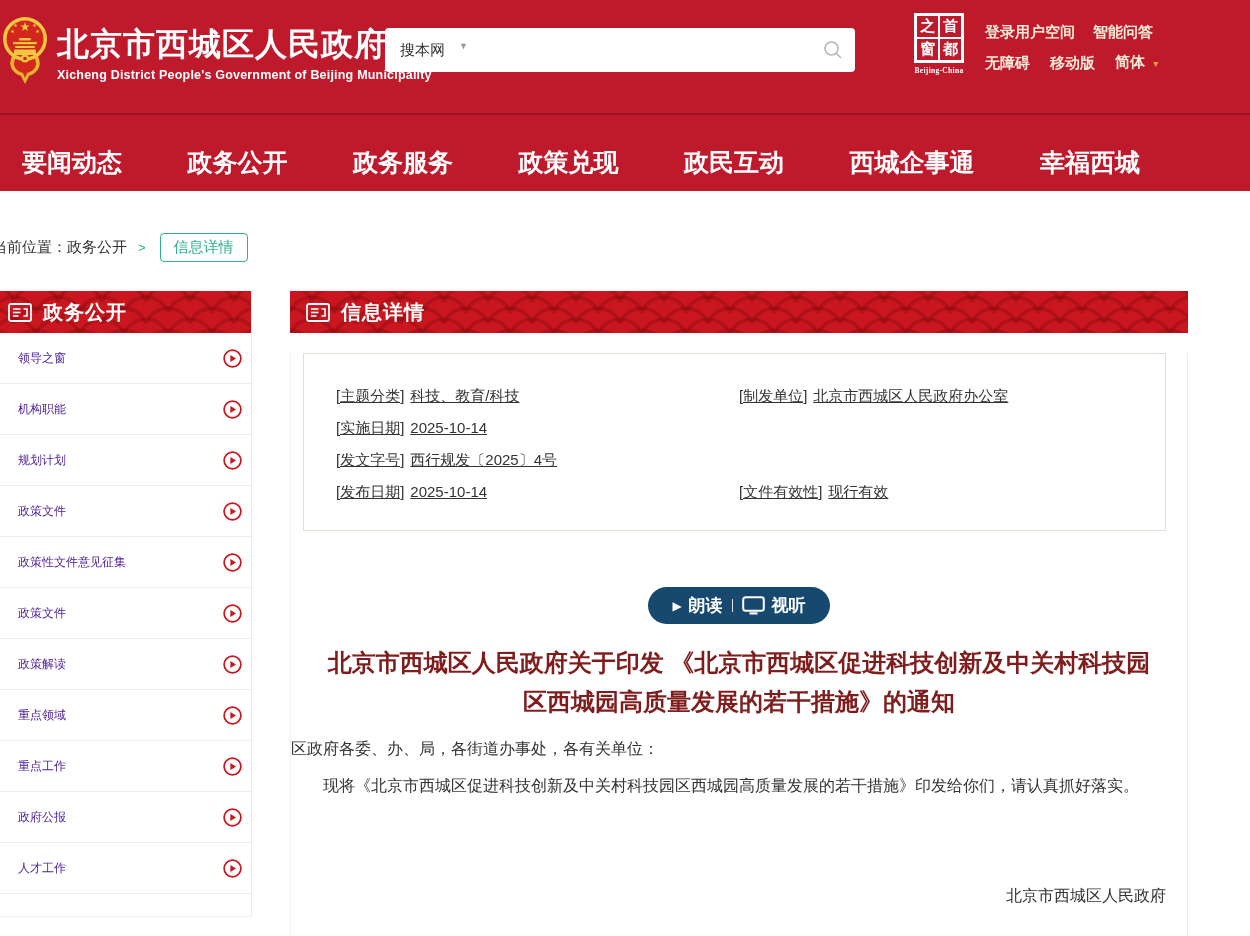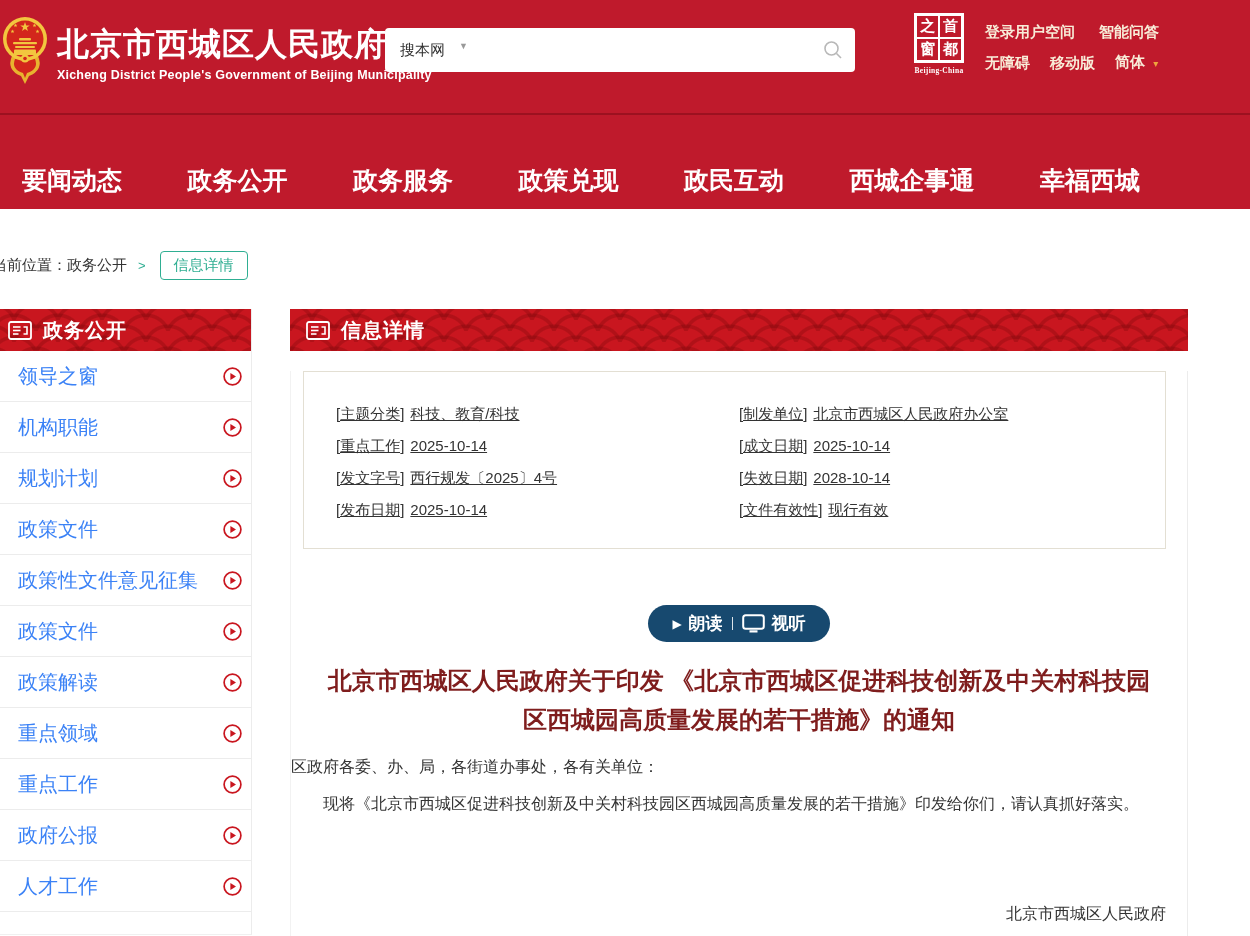--- a/index.html
+++ b/index.html
@@ -27,27 +27,27 @@
   .search-input{flex:1;height:100%;border:none;outline:none;background:transparent;font-size:15px;padding:0 10px;min-width:0;}
   .mag-btn{border:none;background:transparent;margin-right:8px;padding:4px;cursor:pointer;display:flex;}
 
   .cap-logo{position:absolute;left:920px;top:13px;width:54px;text-align:center;cursor:pointer;}
   .cap-box{width:50px;height:50px;margin:0 auto;border:3px solid #fff;background:#fff;display:grid;grid-template-columns:1fr 1fr;grid-template-rows:1fr 1fr;gap:1.5px;}
   .cap-cell{background:var(--primary_red);color:#fff;display:flex;align-items:center;justify-content:center;
             font-size:15px;font-weight:bold;font-family:"Liberation Serif","DejaVu Serif",serif;}
   .cap-caption{font-size:7.5px;color:#fff;margin-top:3px;font-weight:bold;font-family:"Liberation Serif","DejaVu Serif",serif;letter-spacing:0.3px;}
 
   .quick{position:absolute;left:993px;top:22px;}
-  .quick-row{display:flex;align-items:center;gap:24px;margin-bottom:11px;line-height:19px;}
+  .quick-row{display:flex;align-items:center;gap:18px;margin-bottom:11px;line-height:19px;}
   .quick-row:last-child{gap:20px;}
   .quick a{color:var(--cream);font-size:15px;font-weight:bold;text-decoration:none;cursor:pointer;white-space:nowrap;}
   .lang-caret{color:#efa43d;font-size:10px;margin-left:4px;}
 
   
-  .nav{height:96px;background:var(--primary_red);border-top:2px solid var(--divider_red);}
+  .nav{height:78px;background:var(--primary_red);border-top:2px solid var(--divider_red);}
   .nav .inner{height:100%;display:flex;align-items:flex-end;justify-content:space-between;padding:0 52px 15px 30px;}
   .nav-item{color:#fff;font-size:25px;font-weight:bold;line-height:27px;cursor:pointer;white-space:nowrap;}
 
   
   .crumbs{margin-top:42px;display:flex;align-items:center;font-size:15px;height:28px;}
   .crumb-link{cursor:pointer;}
   .crumb-sep{color:var(--teal);margin-left:11px;font-size:13px;}
   .crumb-chip{margin-left:14px;border:1px solid var(--teal);color:var(--teal);border-radius:4px;
               padding:4px 13px;font-size:15px;cursor:pointer;background:#fff;}
 
@@ -61,21 +61,21 @@
       radial-gradient(circle at 50% 135%, rgba(0,0,0,0) 57%, rgba(90,0,0,.22) 60%, rgba(90,0,0,.22) 67%, rgba(0,0,0,0) 70%);
     background-size:44px 22px;background-position:0 0,22px 11px;
   }
   .panel-head{height:42px;display:flex;align-items:center;padding-left:16px;}
   .panel-title{color:#fff;font-size:20px;font-weight:bold;margin-left:11px;letter-spacing:1px;}
 
   .sidebar{width:260px;border-right:1px solid #ececec;border-bottom:1px solid #f0f0f0;padding-bottom:22px;background:#fff;}
   .side-list{list-style:none;margin:0;padding:0;}
   .side-item{height:51px;display:flex;align-items:center;justify-content:space-between;
              border-bottom:1px solid #ececec;padding:0 9px 0 26px;cursor:pointer;}
-  .side-label{font-size:20px;color:#3b82f6;}
+  .side-label{font-size:12px;color:#4c1d95;}
   .play-ico{display:flex;color:var(--panel_red);}
 
   .main{width:898px;margin-left:38px;}
   .main-body{border-left:1px solid #f2f2f2;border-right:1px solid #ececec;min-height:600px;padding-bottom:16px;}
 
   .meta{margin:20px 21px 0 12px;border:1px solid #e3dfd3;padding:26px 0 22px 32px;text-decoration:underline;}
   .meta-row{display:grid;grid-template-columns:403px auto;}
   .meta-cell{font-size:15px;line-height:32px;color:#333;white-space:nowrap;}
   .meta-cell .val{margin-left:6px;}
 
@@ -345,33 +345,27 @@
               <div class="meta-cell">
                 <span>[主题分类]</span><span class="val">科技、教育/科技</span>
               </div>
               <div class="meta-cell">
                 <span>[制发单位]</span><span class="val">北京市西城区人民政府办公室</span>
               </div>
             </div>
 
             <div class="meta-row">
               <div class="meta-cell">
-                <span>[重点工作]</span><span class="val">2025-10-14</span>
-              </div>
-              <div class="meta-cell">
-                <span>[成文日期]</span><span class="val">2025-10-14</span>
+                <span>[实施日期]</span><span class="val">2025-10-14</span>
               </div>
             </div>
 
             <div class="meta-row">
               <div class="meta-cell">
                 <span>[发文字号]</span><span class="val">西行规发〔2025〕4号</span>
-              </div>
-              <div class="meta-cell">
-                <span>[失效日期]</span><span class="val">2028-10-14</span>
               </div>
             </div>
 
             <div class="meta-row">
               <div class="meta-cell">
                 <span>[发布日期]</span><span class="val">2025-10-14</span>
               </div>
               <div class="meta-cell">
                 <span>[文件有效性]</span><span class="val">现行有效</span>
               </div>

